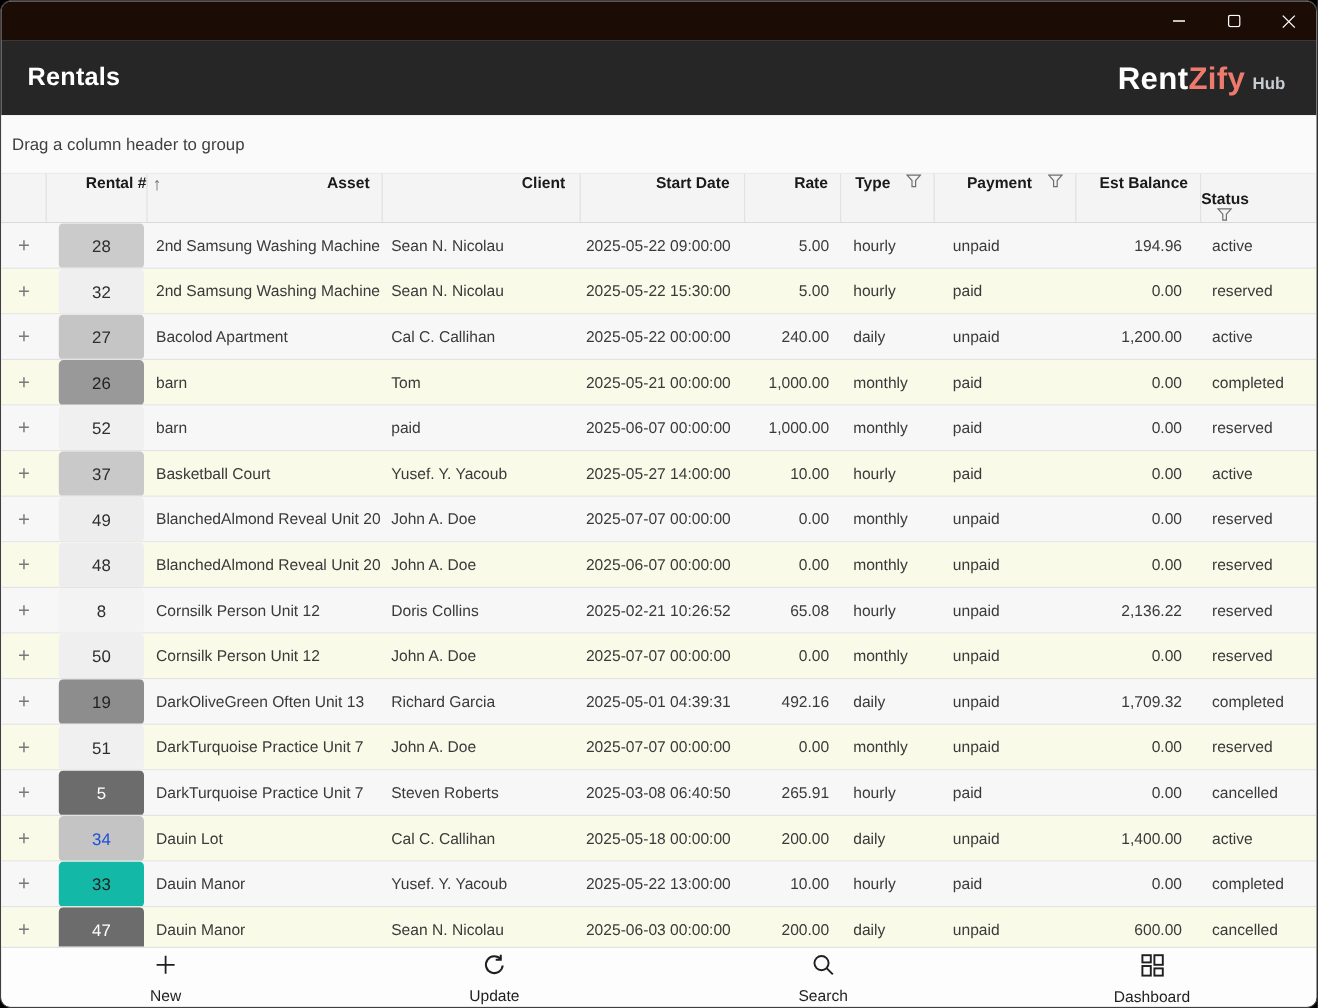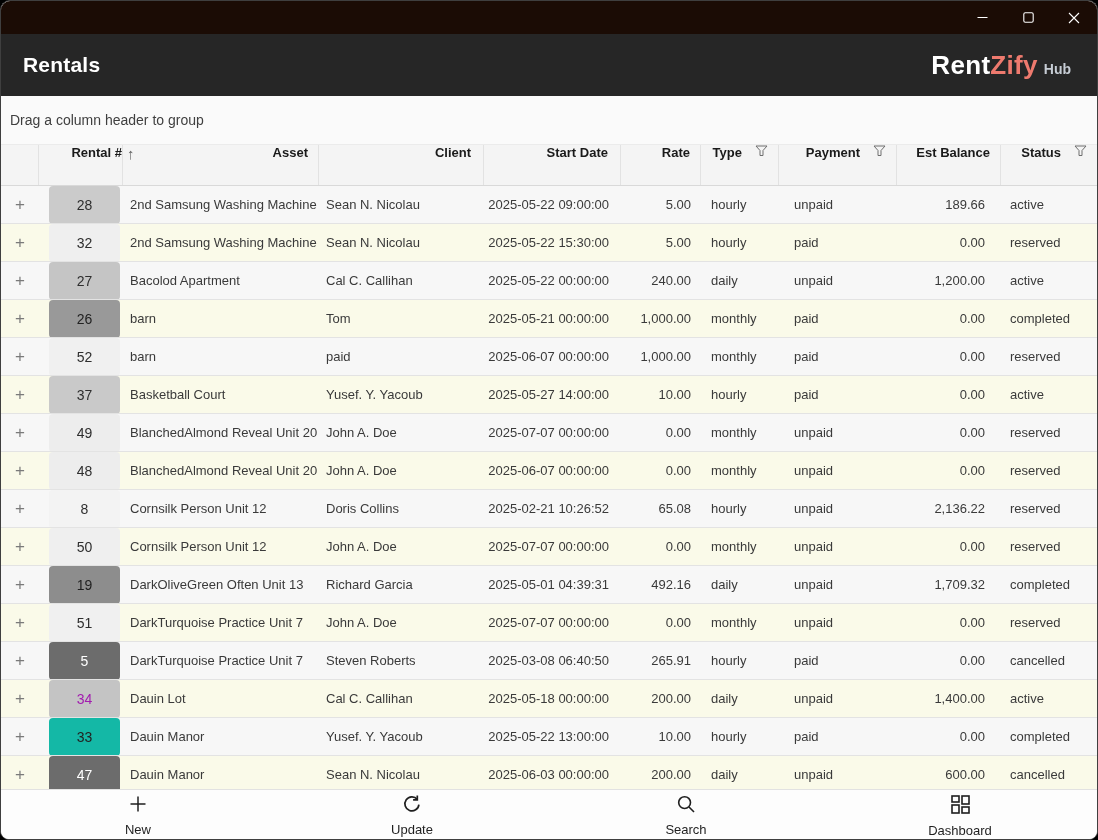--- a/index.html
+++ b/index.html
@@ -24,21 +24,21 @@
   .logo .p2{color:var(--logo-accent);font-size:26px;font-weight:700;letter-spacing:.3px;}
   .logo .p3{color:var(--logo-hub);font-size:14px;font-weight:700;margin-left:6px;}
   
   .grouppanel{height:49px;background:#fafafa;display:flex;align-items:center;padding-left:9px;
               font-size:14px;color:#3f3f3f;border-bottom:1px solid #ebebeb;flex:none;}
   
   .gridheader{height:41px;background:#f4f4f4;display:flex;align-items:stretch;flex:none;
               border-bottom:1px solid #d9d9d9;}
   .hcell{display:flex;align-items:flex-start;font-size:13px;font-weight:700;color:#1a1a1a;
          border-right:1px solid #e2e2e2;overflow:visible;white-space:nowrap;}
-  .hcell:last-child{border-right:none;}
+  .hcell:last-child{border-right:none;flex-direction:column;}
   .hcell.right{justify-content:flex-end;}
   .hcell .funnel{margin-left:13px;flex:none;display:flex;align-items:center;}
   .sortarrow{color:#666;font-weight:400;font-size:15px;margin-right:2px;}
   
   .c-expand{width:38px;flex:none;}
   .c-rental{width:84px;flex:none;}
   .c-asset{width:196px;flex:none;}
   .c-client{width:165px;flex:none;}
   .c-date{width:137px;flex:none;}
   .c-rate{width:80px;flex:none;}
@@ -163,21 +163,21 @@
         <div class="cell c-expand">+</div>
         <div class="cell c-rental">
           <div class="idbox" style="background: rgb(203, 203, 203); color: rgb(46, 46, 46);">28</div>
         </div>
         <div class="cell c-asset">2nd Samsung Washing Machine</div>
         <div class="cell c-client">Sean N. Nicolau</div>
         <div class="cell c-date right padR">2025-05-22 09:00:00</div>
         <div class="cell c-rate right padR8">5.00</div>
         <div class="cell c-type">hourly</div>
         <div class="cell c-payment">unpaid</div>
-        <div class="cell c-balance right padR16">189.66</div>
+        <div class="cell c-balance right padR16">194.96</div>
         <div class="cell c-status">active</div>
       </div>
       <div class="row alt">
         <div class="cell c-expand">+</div>
         <div class="cell c-rental">
           <div class="idbox" style="background: rgb(239, 239, 239); color: rgb(46, 46, 46);">32</div>
         </div>
         <div class="cell c-asset">2nd Samsung Washing Machine</div>
         <div class="cell c-client">Sean N. Nicolau</div>
         <div class="cell c-date right padR">2025-05-22 15:30:00</div>
@@ -337,21 +337,21 @@
         <div class="cell c-date right padR">2025-03-08 06:40:50</div>
         <div class="cell c-rate right padR8">265.91</div>
         <div class="cell c-type">hourly</div>
         <div class="cell c-payment">paid</div>
         <div class="cell c-balance right padR16">0.00</div>
         <div class="cell c-status">cancelled</div>
       </div>
       <div class="row alt">
         <div class="cell c-expand">+</div>
         <div class="cell c-rental">
-          <div class="idbox" style="background: rgb(196, 196, 196); color: #a21caf;">34</div>
+          <div class="idbox" style="background: rgb(196, 196, 196); color: #1d4ed8;">34</div>
         </div>
         <div class="cell c-asset">Dauin Lot</div>
         <div class="cell c-client">Cal C. Callihan</div>
         <div class="cell c-date right padR">2025-05-18 00:00:00</div>
         <div class="cell c-rate right padR8">200.00</div>
         <div class="cell c-type">daily</div>
         <div class="cell c-payment">unpaid</div>
         <div class="cell c-balance right padR16">1,400.00</div>
         <div class="cell c-status">active</div>
       </div>

